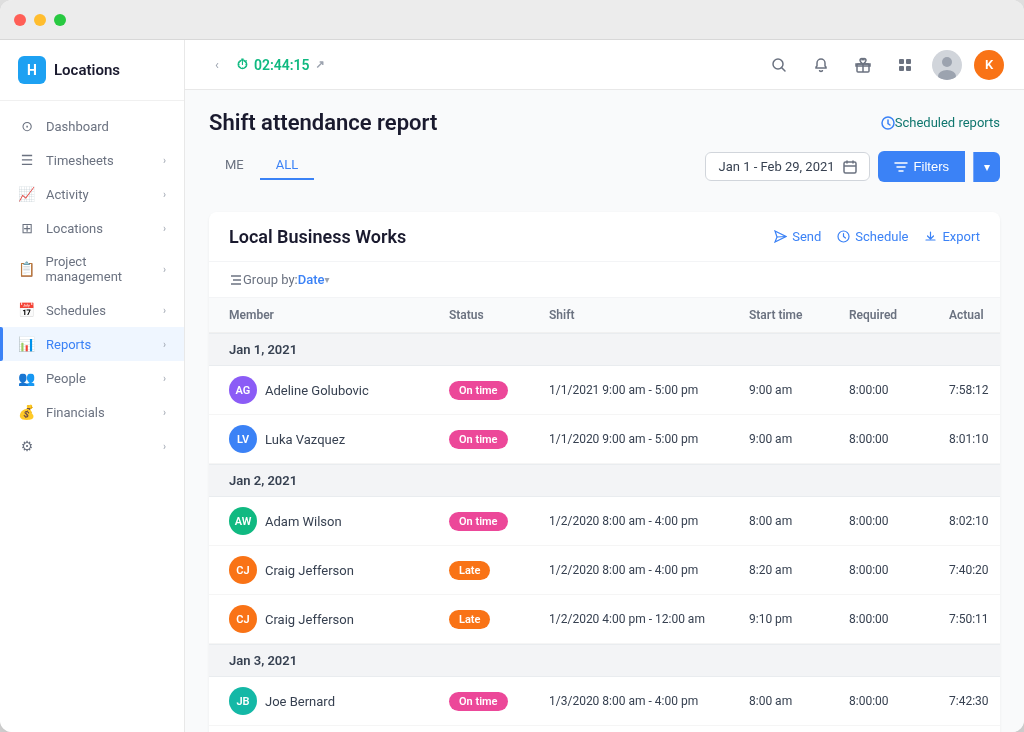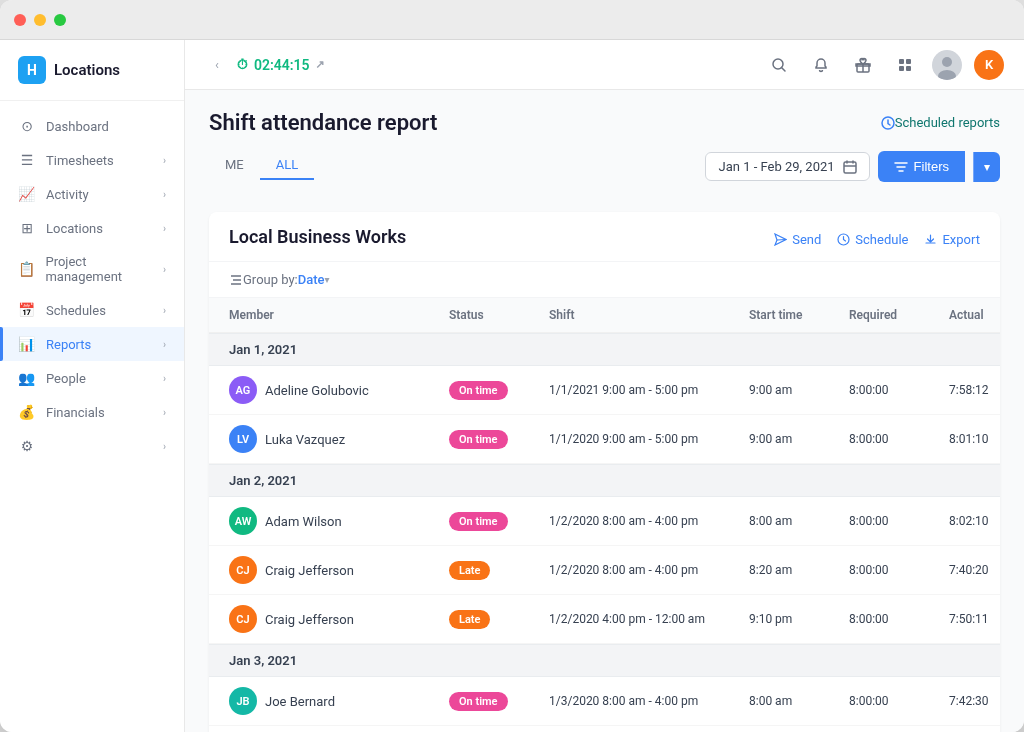--- a/index.html
+++ b/index.html
@@ -290,21 +290,21 @@
 
     
     .report-section {
       background: #fff;
       border-radius: 8px;
       overflow: hidden;
       box-shadow: 0 1px 3px rgba(0,0,0,0.06);
     }
     .report-section-header {
       display: flex;
-      align-items: flex-end;
+      align-items: center;
       justify-content: space-between;
       padding: 14px 20px;
       border-bottom: 1px solid #f3f4f6;
     }
     .report-org-name {
       font-size: 18px;
       font-weight: 600;
       color: #1a1a2e;
     }
     .report-actions {

